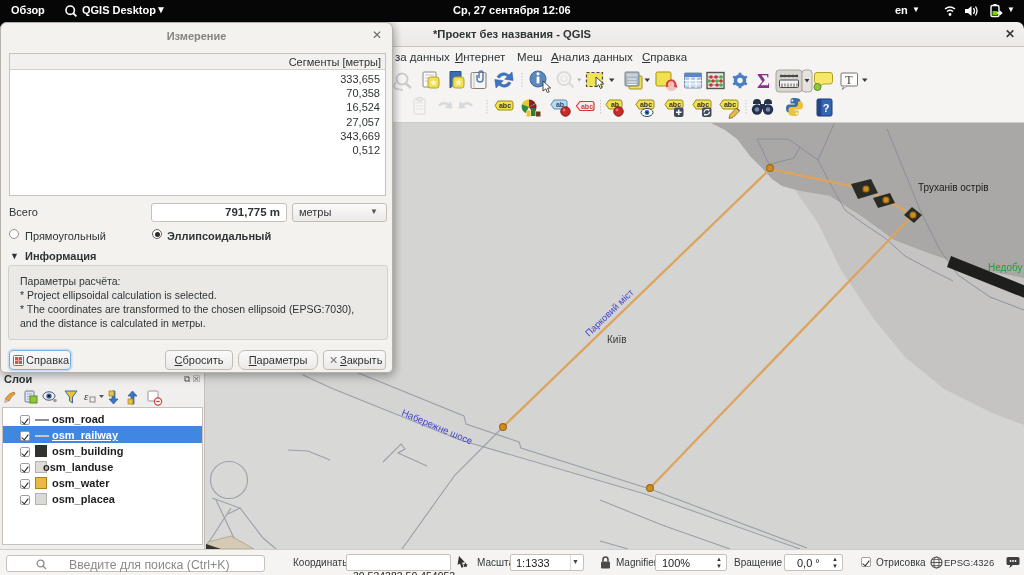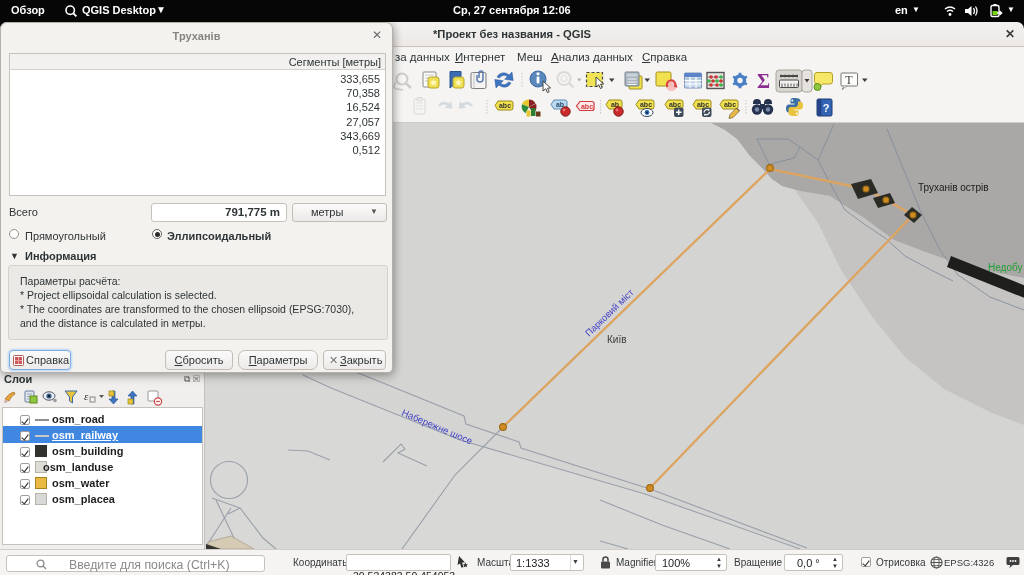--- a/index.html
+++ b/index.html
@@ -487,36 +487,36 @@
   <span style="position:absolute;left:944px;top:7px;font-size:9.5px;">EPSG:4326</span>
   <svg style="position:absolute;left:1006px;top:6px;" width="14" height="13" viewBox="0 0 14 13">
       <path d="M2,1 h10 a1.5,1.5 0 0 1 1.5,1.5 v5 a1.5,1.5 0 0 1 -1.5,1.5 h-5 l-3.5,3 l0.7,-3 h-2.2 a1.5,1.5 0 0 1 -1.5,-1.5 v-5 a1.5,1.5 0 0 1 1.5,-1.5 z" fill="#3f3f3f"></path>
       <circle cx="4.5" cy="5" r="0.9" fill="#fff"></circle>
       <circle cx="7" cy="5" r="0.9" fill="#fff"></circle>
       <circle cx="9.5" cy="5" r="0.9" fill="#fff"></circle>
     </svg>
 </div>
 
 <div id="dialog">
-  <div style="position:absolute;left:0;right:0;top:7px;text-align:center;font-size:11px;color:#86837f;font-weight:bold;">Труханів</div>
+  <div style="position:absolute;left:0;right:0;top:7px;text-align:center;font-size:11px;color:#86837f;font-weight:bold;">Измерение</div>
   <div style="position:absolute;right:10px;top:5px;font-size:12px;color:#6a6a6a;">✕</div>
 
   <div style="position:absolute;left:8px;top:30px;width:377px;height:143px;background:#fff;border:1px solid #c6c1bb;">
     <div style="position:absolute;left:0;top:0;width:375px;height:16px;background:#f2f1ef;border-bottom:1px solid #d4cfc9;">
       <span style="position:absolute;right:4px;top:2px;font-size:11px;color:#2e3436;">Сегменты [метры]</span>
     </div>
     <div style="position:absolute;right:5px;top:18px;text-align:right;font-size:11px;color:#2e3436;line-height:14.2px;">333,655<br>70,358<br>16,524<br>27,057<br>343,669<br>0,512</div>
   </div>
 
   <span style="position:absolute;left:8px;top:183px;">Всего</span>
   <div style="position:absolute;left:150px;top:180px;width:136px;height:19px;background:#fff;border:1px solid #c6c1bb;border-radius:3px;">
     <span style="position:absolute;right:6px;top:2px;font-weight:bold;font-size:11.5px;">791,775 m</span>
   </div>
   <div style="position:absolute;left:291px;top:180px;width:95px;height:19px;background:linear-gradient(#fbfafa,#eceae8);border:1px solid #c3bdb6;border-radius:3px;">
-    <span style="position:absolute;left:6px;top:2px;margin-left:12px;">метры</span>
+    <span style="position:absolute;left:6px;top:2px;">метры</span>
     <span style="position:absolute;right:8px;top:3px;font-size:8px;color:#555;">▼</span>
   </div>
 
   <div style="position:absolute;left:8px;top:206px;width:10px;height:10px;border:1px solid #98928c;border-radius:50%;background:#fff;"></div>
   <span style="position:absolute;left:24px;top:207px;">Прямоугольный</span>
   <div style="position:absolute;left:151px;top:206px;width:10px;height:10px;border:1px solid #6a645e;border-radius:50%;background:#fff;"></div>
   <div style="position:absolute;left:153.5px;top:208.5px;width:5px;height:5px;border-radius:50%;background:#2b2b2b;"></div>
   <span style="position:absolute;left:166px;top:207px;font-weight:bold;">Эллипсоидальный</span>
 
   <span style="position:absolute;left:9px;top:228px;font-size:9px;color:#2e3436;">▼</span>

